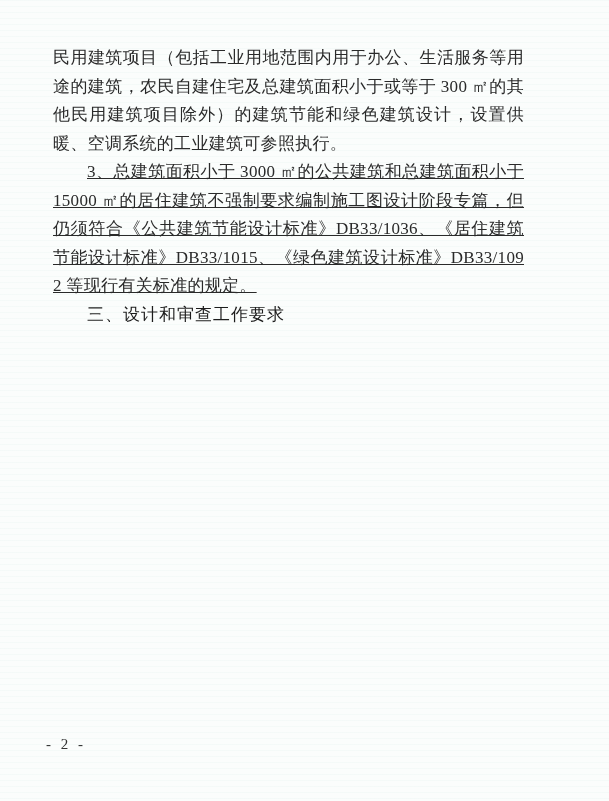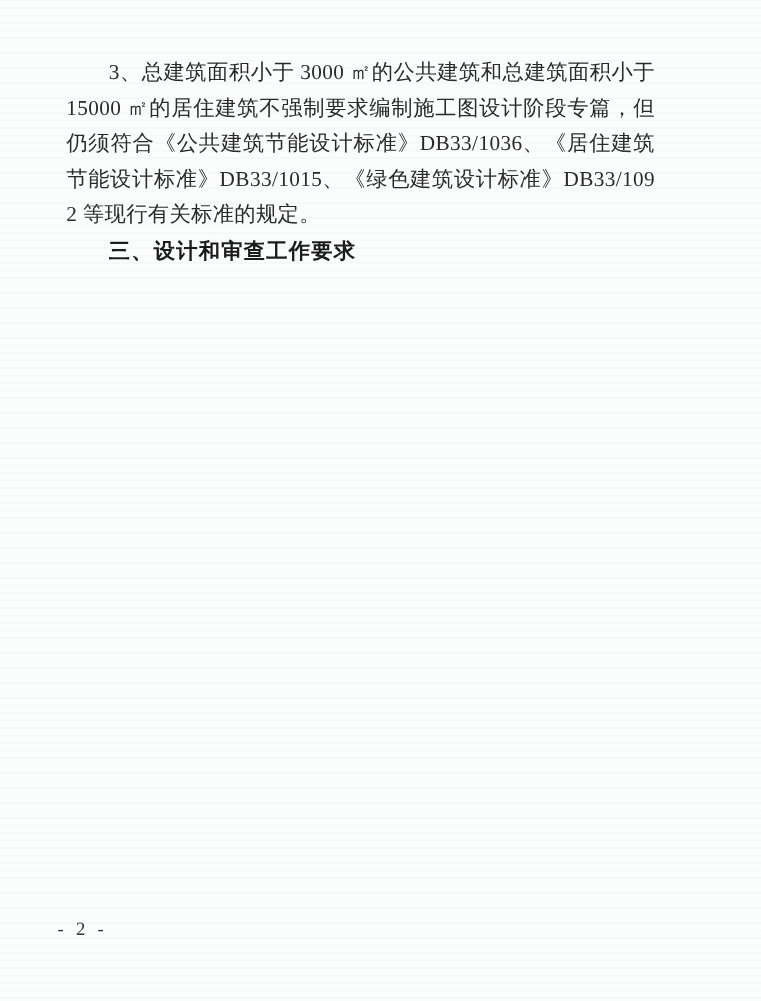--- a/index.html
+++ b/index.html
@@ -34,43 +34,45 @@
     font-family: "Liberation Serif", "DejaVu Serif", serif;
     font-size: 17px;
     line-height: 28.5px;
     color: #2a2a2a;
     text-align: justify;
     letter-spacing: 0.3px;
     word-break: break-all;
   }
   .indent {
     text-indent: 2em;
+    text-decoration: underline;
   }
   .heading {
     margin: 0;
     font-family: "Liberation Sans", "DejaVu Sans", sans-serif;
     font-size: 17px;
     line-height: 28.5px;
-    font-weight: 700;
+    font-weight: 400;
     color: #1c1c1c;
     text-indent: 2em;
     letter-spacing: 1px;
   }
   .pagenum {
     position: absolute;
     left: 46px;
     top: 736px;
     font-family: "Liberation Serif", "DejaVu Serif", serif;
     font-size: 15px;
     color: #333333;
     letter-spacing: 3px;
   }
 </style>
 </head>
 <body>
 
 <div class="sheet">
   <div class="textblock">
+    <p class="para">民用建筑项目（包括工业用地范围内用于办公、生活服务等用途的建筑，农民自建住宅及总建筑面积小于或等于 300 ㎡的其他民用建筑项目除外）的建筑节能和绿色建筑设计，设置供暖、空调系统的工业建筑可参照执行。</p>
     <p class="para indent">3、总建筑面积小于 3000 ㎡的公共建筑和总建筑面积小于 15000 ㎡的居住建筑不强制要求编制施工图设计阶段专篇，但仍须符合《公共建筑节能设计标准》DB33/1036、《居住建筑节能设计标准》DB33/1015、《绿色建筑设计标准》DB33/1092 等现行有关标准的规定。</p>
     <h3 class="heading">三、设计和审查工作要求</h3>
   </div>
   <div class="pagenum">- 2 -</div>
 </div>
 
 </body></html>

